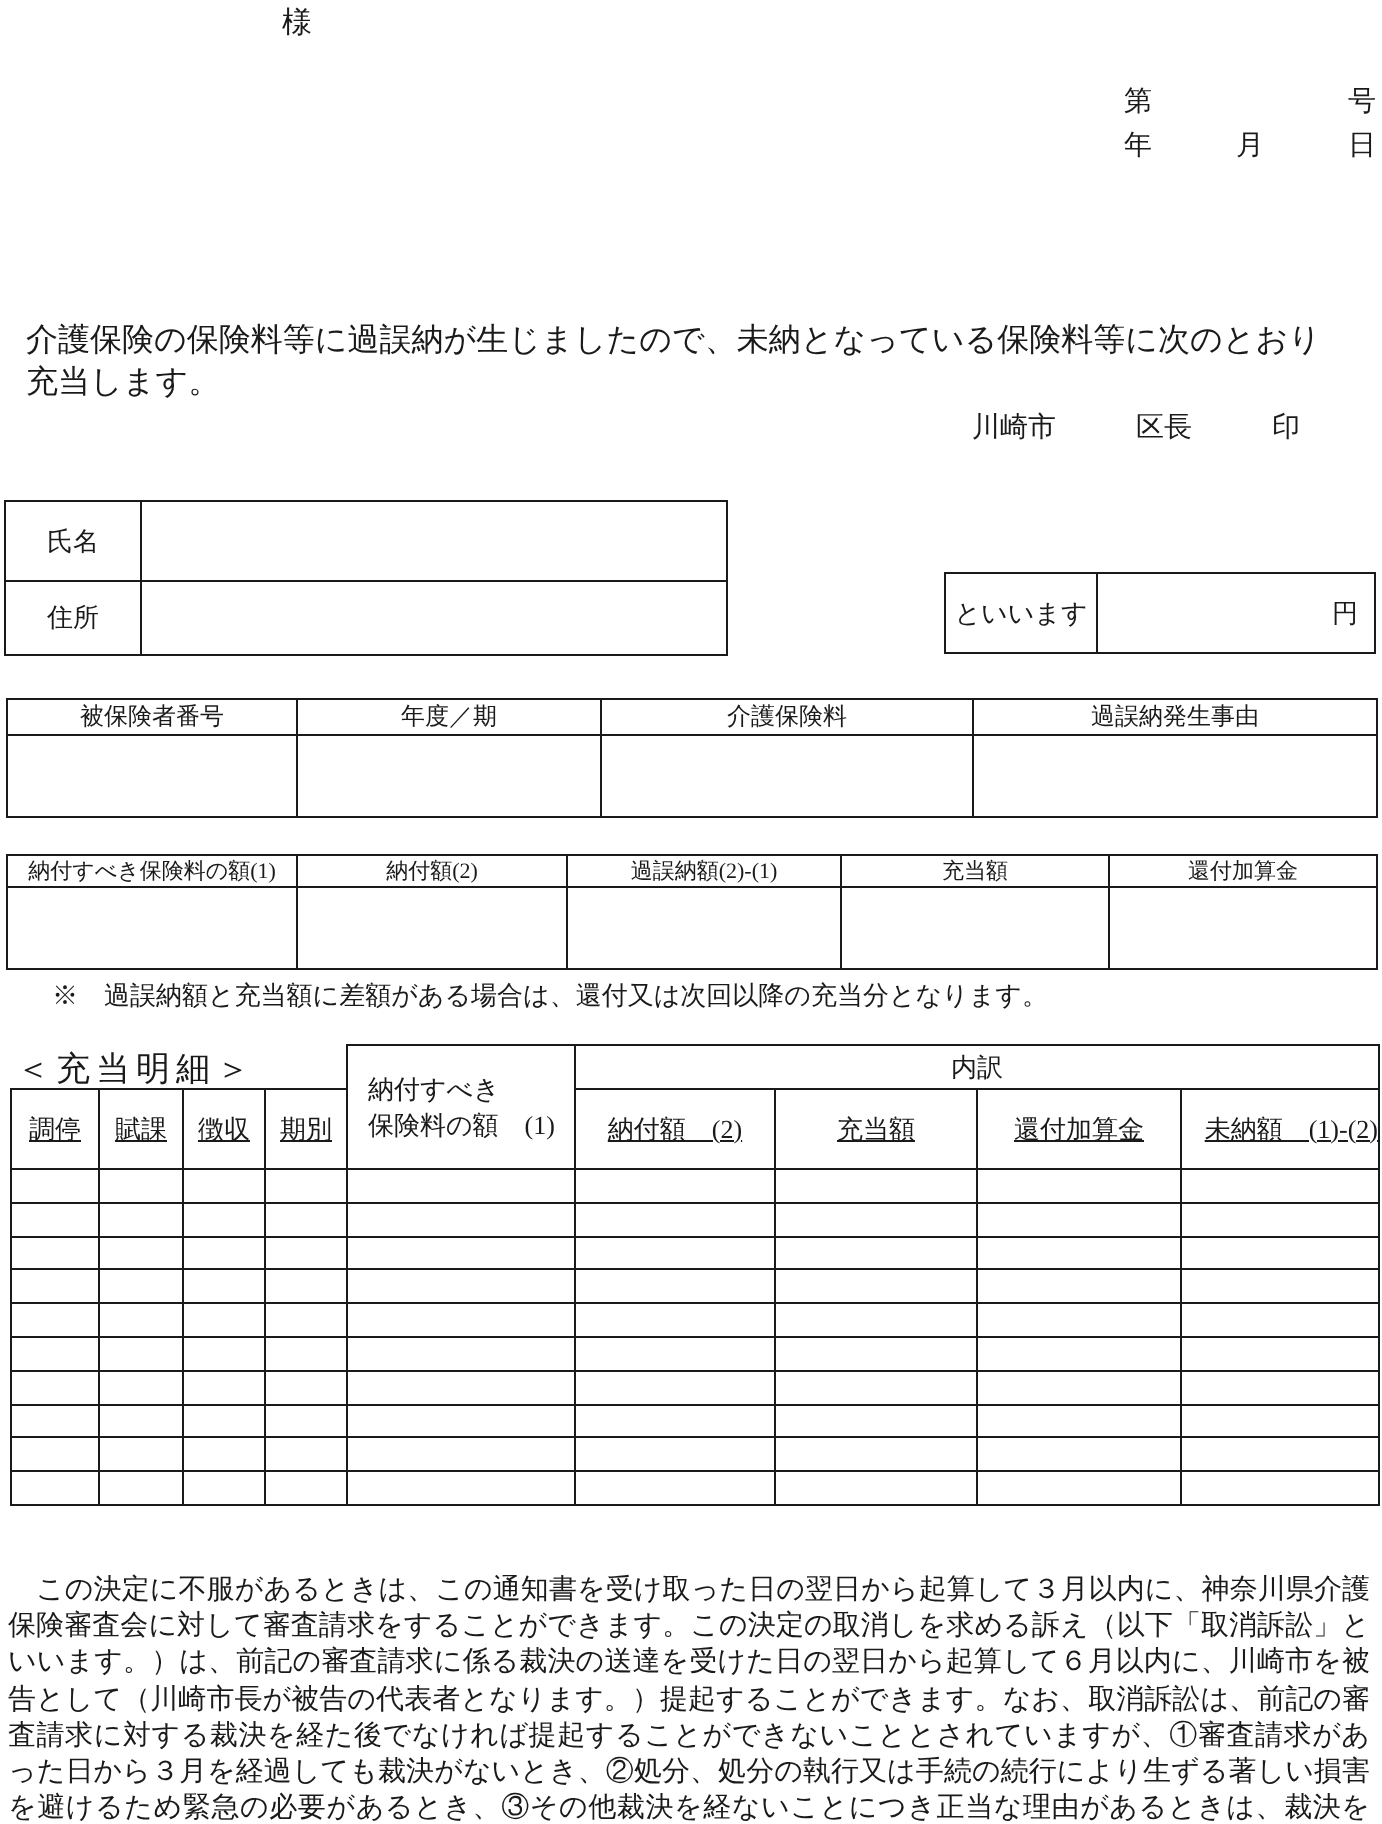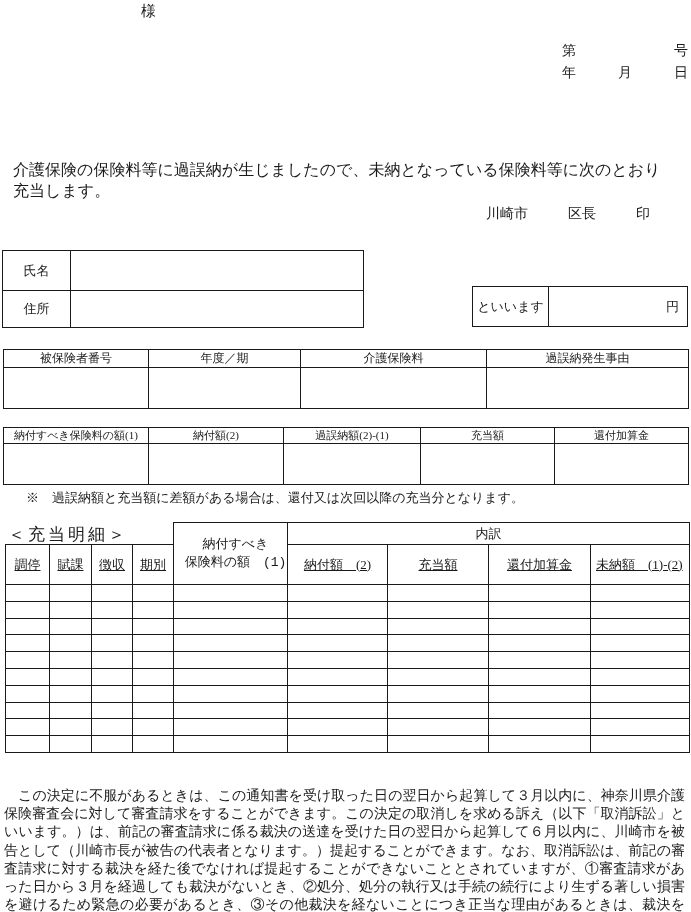--- a/index.html
+++ b/index.html
@@ -45,22 +45,22 @@
   
   .note{left:26px;top:489px;font-size:13px;}
   
   .detail-title{left:8px;top:523px;font-size:17px;letter-spacing:3px;white-space:nowrap;}
   .t3{left:5px;top:522px;width:684px;}
   .t3 .ghost{border:none;background:transparent;}
   .t3 th{font-size:13px;text-align:center;}
   .t3 .r1 th{height:21px;}
   .t3 .r2 th{height:39px;text-decoration:underline;}
   .t3 td{height:15.8px;}
-  .t3 .premium{white-space:pre-line;text-align:center;padding-left:10px;line-height:1.35;font-family:Liberation Mono, monospace;}
-  .t3 .minou{text-align:left;padding-left:5px;}
+  .t3 .premium{white-space:pre-line;text-align:left;padding-left:10px;line-height:1.35;}
+  .t3 .minou{text-align:right;padding-left:5px;}
   
   .footer{
     left:4px;top:766px;width:681px;
     font-size:14px;line-height:18.2px;
     text-align:justify;
     margin-top:21px;
   }
 </style>
 </head>
 <body>

